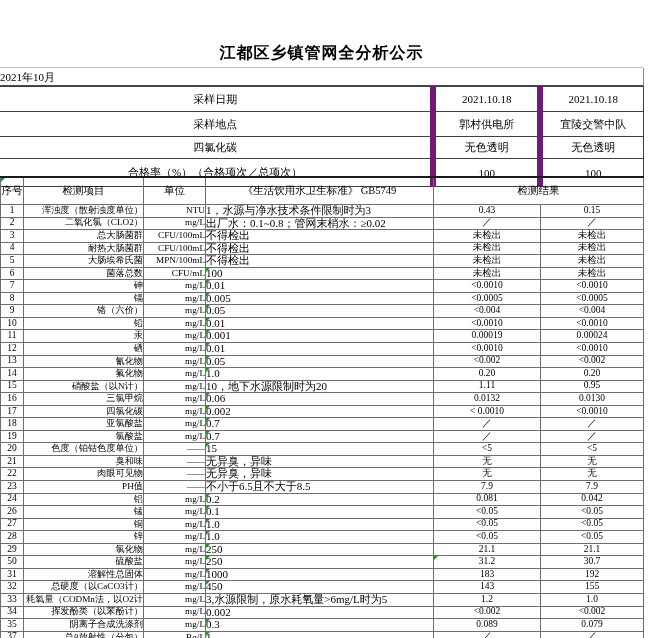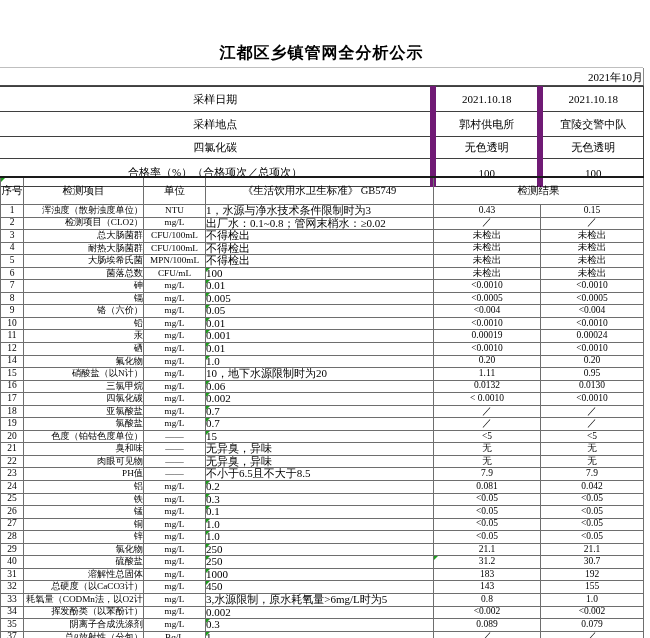--- a/index.html
+++ b/index.html
@@ -10,21 +10,21 @@
   }
   .page{position:relative;width:650px;height:638px;background:#fff;margin-top:36px;}
 
   .title{
     position:absolute;top:0;left:0;width:643px;height:31px;
     line-height:33px;text-align:center;font-weight:bold;font-size:16px;
     border-bottom:1px solid #bfbfbf;letter-spacing:1px;
   }
   .month{
     position:absolute;top:32px;left:0;width:643px;height:17px;
-    line-height:18px;text-align:right;font-size:11px;
+    line-height:18px;text-align:left;font-size:11px;
     border-bottom:1px solid #4a4a4a;border-right:1px solid #8a8a8a;
   }
 
   table{border-collapse:collapse;table-layout:fixed;}
   td,th{padding:0;margin:0;vertical-align:middle;font-weight:normal;overflow:hidden;white-space:nowrap;}
 
   .info-table{
     position:absolute;top:50px;left:0;width:644px;
   }
   .info-table td{
@@ -39,21 +39,21 @@
   .main-table{
     position:absolute;top:140px;left:0;width:644px;height:408px;
     border-top:2px solid #1a1a1a;font-size:9.5px;padding-left:20px;
   }
   .main-table th,.main-table td{border:1px solid #6e6e6e;line-height:1.05;position:relative;}
   .main-table thead th{height:26px;font-size:10.5px;text-align:center;}
   .main-table tbody tr{height:12.43px;}
   .main-table tfoot tr{height:auto;}
   .c-seq{text-align:center;font-size:9.5px;}
   .c-item{text-align:right;padding-left:2px;font-size:9.2px;}
-  .c-unit{text-align:center;font-size:9.2px;}
+  .c-unit{text-align:right;font-size:9.2px;}
   .c-std{text-align:left;font-size:11px;}
   .c-r1,.c-r2{text-align:center;font-size:9.5px;}
 
   .tri{
     position:absolute;top:0;left:0;width:0;height:0;display:block;
     border-top:4px solid #1e9c1e;border-right:4px solid transparent;
   }
 </style>
 </head>
 <body>
@@ -115,21 +115,21 @@
         <tr>
       <td class="c-seq">1</td>
       <td class="c-item">浑浊度（散射浊度单位）</td>
       <td class="c-unit">NTU</td>
       <td class="c-std"><span class="cell-text">1，水源与净水技术条件限制时为3</span></td>
       <td class="c-r1"><span class="cell-text">0.43</span></td>
       <td class="c-r2">0.15</td>
     </tr>
         <tr>
       <td class="c-seq">2</td>
-      <td class="c-item">检测项目（CLO2）</td>
+      <td class="c-item">二氧化氯（CLO2）</td>
       <td class="c-unit">mg/L</td>
       <td class="c-std"><span class="cell-text">出厂水：0.1~0.8；管网末梢水：≥0.02</span></td>
       <td class="c-r1"><span class="cell-text">／</span></td>
       <td class="c-r2">／</td>
     </tr>
         <tr>
       <td class="c-seq">3</td>
       <td class="c-item">总大肠菌群</td>
       <td class="c-unit">CFU/100mL</td>
       <td class="c-std"><span class="cell-text">不得检出</span></td>
@@ -202,20 +202,28 @@
     </tr>
         <tr>
       <td class="c-seq">12</td>
       <td class="c-item">硒</td>
       <td class="c-unit">mg/L</td>
       <td class="c-std"><span class="tri"></span><span class="cell-text">0.01</span></td>
       <td class="c-r1"><span class="cell-text">&lt;0.0010</span></td>
       <td class="c-r2">&lt;0.0010</td>
     </tr>
         <tr>
+      <td class="c-seq">13</td>
+      <td class="c-item">氰化物</td>
+      <td class="c-unit">mg/L</td>
+      <td class="c-std"><span class="tri"></span><span class="cell-text">0.05</span></td>
+      <td class="c-r1"><span class="cell-text">&lt;0.002</span></td>
+      <td class="c-r2">&lt;0.002</td>
+    </tr>
+        <tr>
       <td class="c-seq">14</td>
       <td class="c-item">氟化物</td>
       <td class="c-unit">mg/L</td>
       <td class="c-std"><span class="tri"></span><span class="cell-text">1.0</span></td>
       <td class="c-r1"><span class="cell-text">0.20</span></td>
       <td class="c-r2">0.20</td>
     </tr>
         <tr>
       <td class="c-seq">15</td>
       <td class="c-item">硝酸盐（以N计）</td>
@@ -290,28 +298,20 @@
     </tr>
         <tr>
       <td class="c-seq">24</td>
       <td class="c-item">铝</td>
       <td class="c-unit">mg/L</td>
       <td class="c-std"><span class="tri"></span><span class="cell-text">0.2</span></td>
       <td class="c-r1"><span class="cell-text">0.081</span></td>
       <td class="c-r2">0.042</td>
     </tr>
         <tr>
-      <td class="c-seq">25</td>
-      <td class="c-item">铁</td>
-      <td class="c-unit">mg/L</td>
-      <td class="c-std"><span class="tri"></span><span class="cell-text">0.3</span></td>
-      <td class="c-r1"><span class="cell-text">&lt;0.05</span></td>
-      <td class="c-r2">&lt;0.05</td>
-    </tr>
-        <tr>
       <td class="c-seq">26</td>
       <td class="c-item">锰</td>
       <td class="c-unit">mg/L</td>
       <td class="c-std"><span class="tri"></span><span class="cell-text">0.1</span></td>
       <td class="c-r1"><span class="cell-text">&lt;0.05</span></td>
       <td class="c-r2">&lt;0.05</td>
     </tr>
         <tr>
       <td class="c-seq">27</td>
       <td class="c-item">铜</td>
@@ -330,21 +330,21 @@
     </tr>
         <tr>
       <td class="c-seq">29</td>
       <td class="c-item">氯化物</td>
       <td class="c-unit">mg/L</td>
       <td class="c-std"><span class="tri"></span><span class="cell-text">250</span></td>
       <td class="c-r1"><span class="cell-text">21.1</span></td>
       <td class="c-r2">21.1</td>
     </tr>
         <tr>
-      <td class="c-seq">40</td>
+      <td class="c-seq">50</td>
       <td class="c-item">硫酸盐</td>
       <td class="c-unit">mg/L</td>
       <td class="c-std"><span class="tri"></span><span class="cell-text">250</span></td>
       <td class="c-r1"><span class="tri"></span><span class="cell-text">31.2</span></td>
       <td class="c-r2">30.7</td>
     </tr>
         <tr>
       <td class="c-seq">31</td>
       <td class="c-item">溶解性总固体</td>
       <td class="c-unit">mg/L</td>
@@ -358,21 +358,21 @@
       <td class="c-unit">mg/L</td>
       <td class="c-std"><span class="tri"></span><span class="cell-text">450</span></td>
       <td class="c-r1"><span class="cell-text">143</span></td>
       <td class="c-r2">155</td>
     </tr>
         <tr>
       <td class="c-seq">33</td>
       <td class="c-item">耗氧量（CODMn法，以O2计）</td>
       <td class="c-unit">mg/L</td>
       <td class="c-std"><span class="cell-text">3,水源限制，原水耗氧量&gt;6mg/L时为5</span></td>
-      <td class="c-r1"><span class="cell-text">0.8</span></td>
+      <td class="c-r1"><span class="cell-text">1.2</span></td>
       <td class="c-r2">1.0</td>
     </tr>
         <tr>
       <td class="c-seq">34</td>
       <td class="c-item">挥发酚类（以苯酚计）</td>
       <td class="c-unit">mg/L</td>
       <td class="c-std"><span class="cell-text">0.002</span></td>
       <td class="c-r1"><span class="cell-text">&lt;0.002</span></td>
       <td class="c-r2">&lt;0.002</td>
     </tr>

